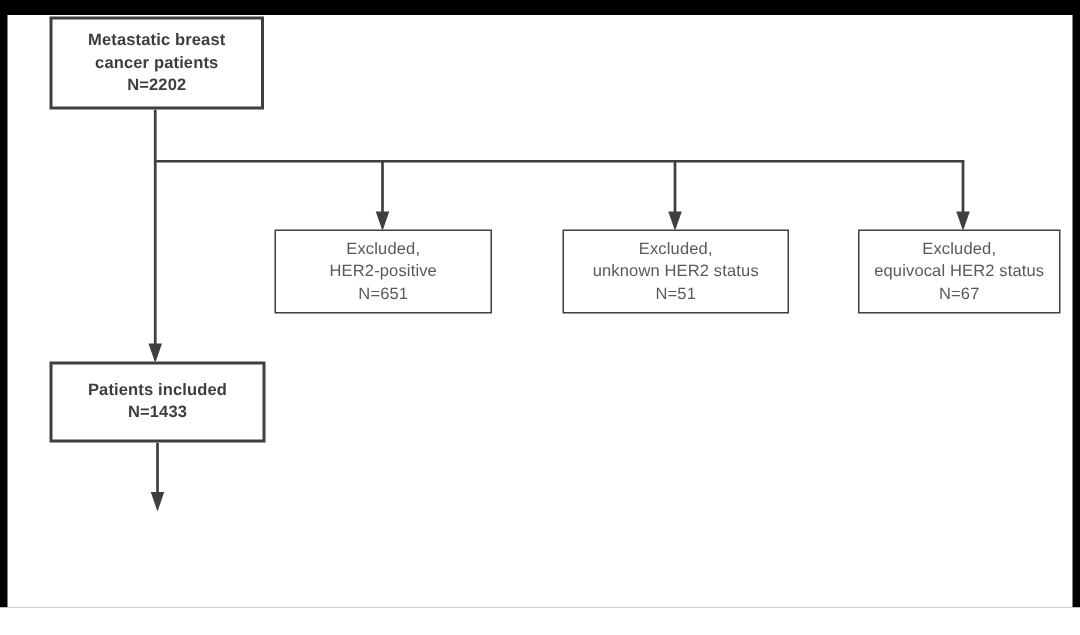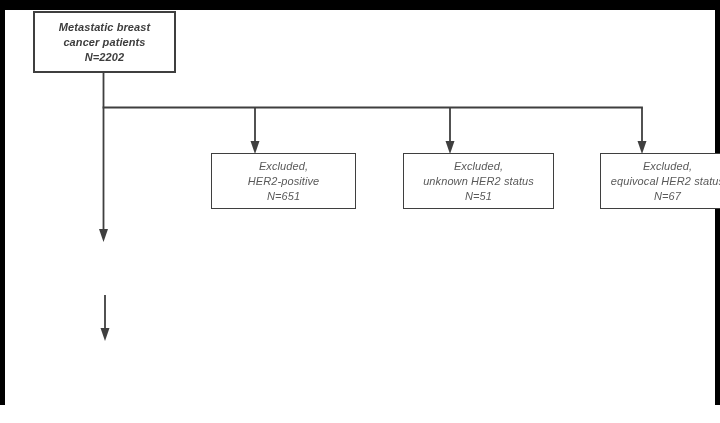--- a/index.html
+++ b/index.html
@@ -7,21 +7,20 @@
     padding: 0;
     background: #ffffff;
     font-family: "Liberation Sans", "DejaVu Sans", sans-serif;
   }
   .canvas {
     position: relative;
     width: 720px;
     height: 405px;
     background: #000000;
     overflow: hidden;
-    font-style: italic;
   }
   .paper {
     position: absolute;
     left: 5px;
     top: 10px;
     width: 710px;
     height: 406px;
     background: #ffffff;
   }
   .connectors {
@@ -47,21 +46,20 @@
     letter-spacing: 0.1px;
   }
   .node.bold {
     font-weight: bold;
     color: #3d3d3d;
   }
   .node.plain {
     font-weight: normal;
     color: #595959;
     border-width: 1.6px;
-    margin-left: 28px;
   }
   
   .box-source   { left: 33px;  top: 11px;  width: 143px; height: 62px; }
   .box-excl1    { left: 183px; top: 153px; width: 145px; height: 56px; }
   .box-excl2    { left: 375px; top: 153px; width: 151px; height: 56px; }
   .box-excl3    { left: 572px; top: 153px; width: 135px; height: 56px; }
   .box-included { left: 33px;  top: 241px; width: 144px; height: 54px; }
   .box-analysis { left: 8px;   top: 340px; width: 195px; height: 75px; }
 </style>
 </head>
@@ -99,14 +97,16 @@
 N=651</div>
 
   <div class="node plain box-excl2">Excluded,
 unknown HER2 status
 N=51</div>
 
   <div class="node plain box-excl3">Excluded,
 equivocal HER2 status
 N=67</div>
 
+  <div class="node bold box-included">Patients included
+N=1433</div>
 
 </div>
 
 </body></html>

